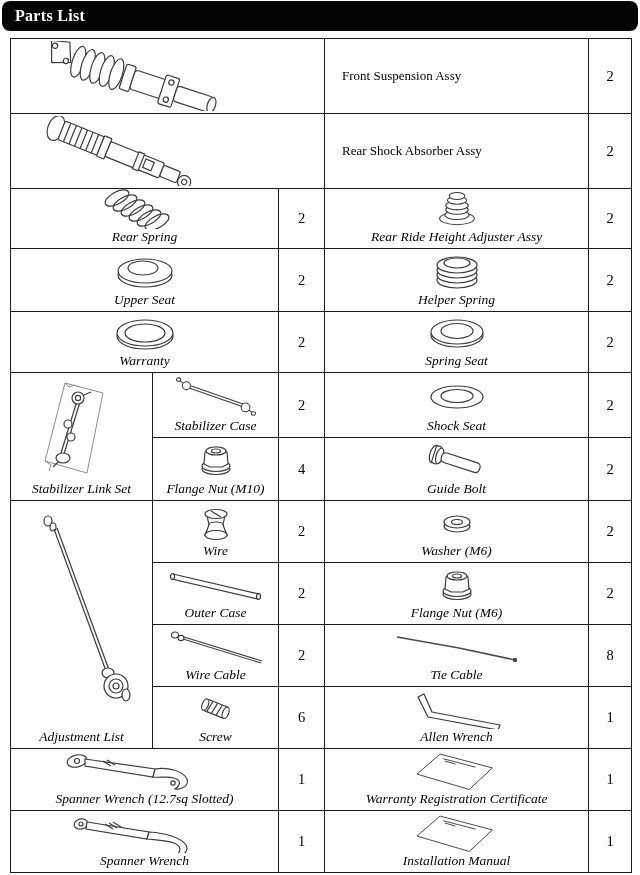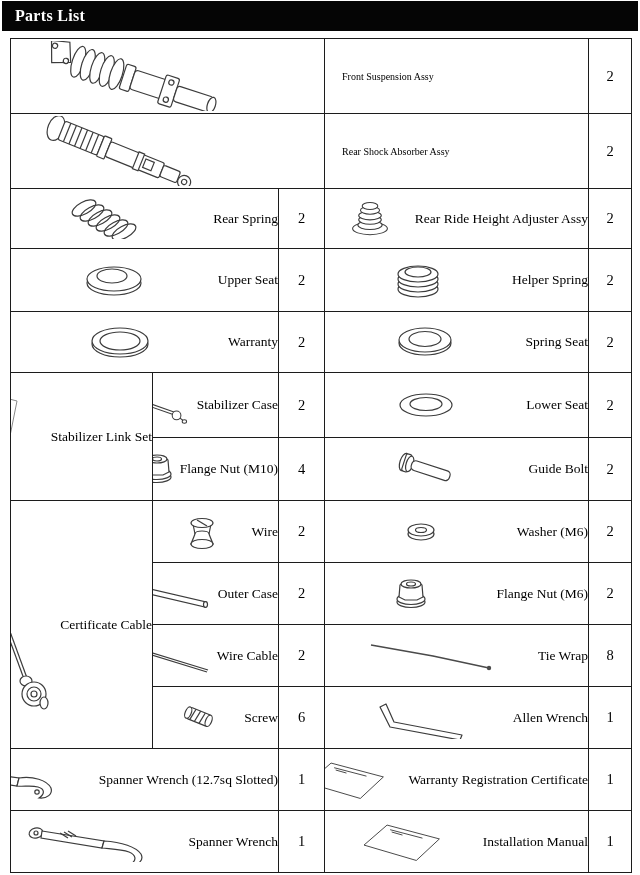--- a/index.html
+++ b/index.html
@@ -1,40 +1,40 @@
 <!DOCTYPE html>
 <html><head>
 <meta charset="utf-8">
 <style>
   * { margin:0; padding:0; box-sizing:border-box; }
   html,body { width:640px; height:875px; background:#ffffff; }
   body { position:relative; font-family:"Liberation Serif", serif; color:#000; }
 
   .header-bar {
     position:absolute; left:2px; top:1px; width:636px; height:30px;
-    background:#050505; border-radius:0;
+    background:#050505; border-radius:8px;
     display:flex; align-items:center; padding-left:13px;
   }
   .header-title { color:#ffffff; font-weight:bold; font-size:16px; letter-spacing:0.3px; }
 
   table.parts {
     position:absolute; left:10px; top:38px;
     border-collapse:collapse; table-layout:fixed; width:621px;
   }
   table.parts td { border:1.4px solid #1c1c1c; overflow:hidden; }
 
   tr.r75 { height:75px; } tr.r60 { height:60px; } tr.r63 { height:63px; }
   tr.r61 { height:61px; } tr.r65 { height:65px; } tr.r62 { height:62px; }
 
   td.imgcell  { vertical-align:middle; text-align:center; }
-  td.namecell { vertical-align:middle; text-align:left; padding-left:17px; font-size:10px; }
+  td.namecell { vertical-align:middle; text-align:left; padding-left:17px; font-size:13px; }
   td.qty      { vertical-align:middle; text-align:center; font-size:14.5px; }
 
-  .pc { display:flex; flex-direction:row; align-items:center;
-        justify-content:flex-end; margin:0 auto; }
+  .pc { display:flex; flex-direction:column; align-items:center;
+        justify-content:flex-end; margin:0 auto;font-style:italic; }
   .imgw { flex:1; display:flex; align-items:center; justify-content:center; }
   .lbl { font-size:13.5px; line-height:15px; text-align:center; white-space:nowrap; padding-bottom:1px; }
   svg { display:block; }
 </style>
 </head>
 <body>
 
 <div class="header-bar">
   <span class="header-title">Parts List</span>
 </div>
@@ -257,21 +257,21 @@
     <td class="imgcell">
       <div class="pc" style="height:57px">
         <div class="imgw">
           <svg width="80" height="36" viewBox="0 0 80 36">
             <g stroke="#3c3c3c" stroke-width="1.2">
               <ellipse cx="40" cy="18" rx="26" ry="11" fill="#fff"></ellipse>
               <ellipse cx="40" cy="17" rx="16" ry="6.5" fill="#fff"></ellipse>
             </g>
           </svg>
         </div>
-        <div class="lbl">Lower Seat</div>
+        <div class="lbl">Shock Seat</div>
       </div>
     </td>
     <td class="qty">2</td>
   </tr>
 
   <tr class="r63">
     <td class="imgcell">
       <div class="pc" style="height:55px">
         <div class="imgw">
           <svg width="46" height="38" viewBox="0 0 46 38">
@@ -317,21 +317,21 @@
               <line x1="32" y1="18" x2="84" y2="160"></line>
               <line x1="35" y1="17" x2="87" y2="159"></line>
               <ellipse cx="86" cy="162" rx="6" ry="5"></ellipse>
               <circle cx="94" cy="175" r="12"></circle>
               <circle cx="94" cy="175" r="7"></circle>
               <circle cx="94" cy="175" r="3"></circle>
               <ellipse cx="104" cy="184" rx="4" ry="6"></ellipse>
             </g>
           </svg>
         </div>
-        <div class="lbl">Certificate Cable</div>
+        <div class="lbl">Adjustment List</div>
       </div>
     </td>
     <td class="imgcell">
       <div class="pc" style="height:54px">
         <div class="imgw">
           <svg width="50" height="40" viewBox="0 0 50 40">
             <g stroke="#3c3c3c" fill="#fff" stroke-width="1.2">
               <path d="M16,12 L18,22 L32,22 L34,12" fill="#fff"></path>
               <ellipse cx="25" cy="22" rx="7" ry="3"></ellipse>
               <path d="M18,22 L14,32 L36,32 L32,22" fill="#fff"></path>
@@ -415,21 +415,21 @@
     </td>
     <td class="qty">2</td>
     <td class="imgcell">
       <div class="pc" style="height:54px">
         <div class="imgw">
           <svg width="140" height="38" viewBox="0 0 140 38">
             <polyline points="10,8 72,19 128,31" stroke="#4a4a4a" fill="none" stroke-width="1.6"></polyline>
             <circle cx="128" cy="31" r="2.2" fill="#4a4a4a"></circle>
           </svg>
         </div>
-        <div class="lbl">Tie Wrap</div>
+        <div class="lbl">Tie Cable</div>
       </div>
     </td>
     <td class="qty">8</td>
   </tr>
 
   <tr class="r62">
     <td class="imgcell">
       <div class="pc" style="height:54px">
         <div class="imgw">
           <svg width="56" height="36" viewBox="0 0 56 36">

